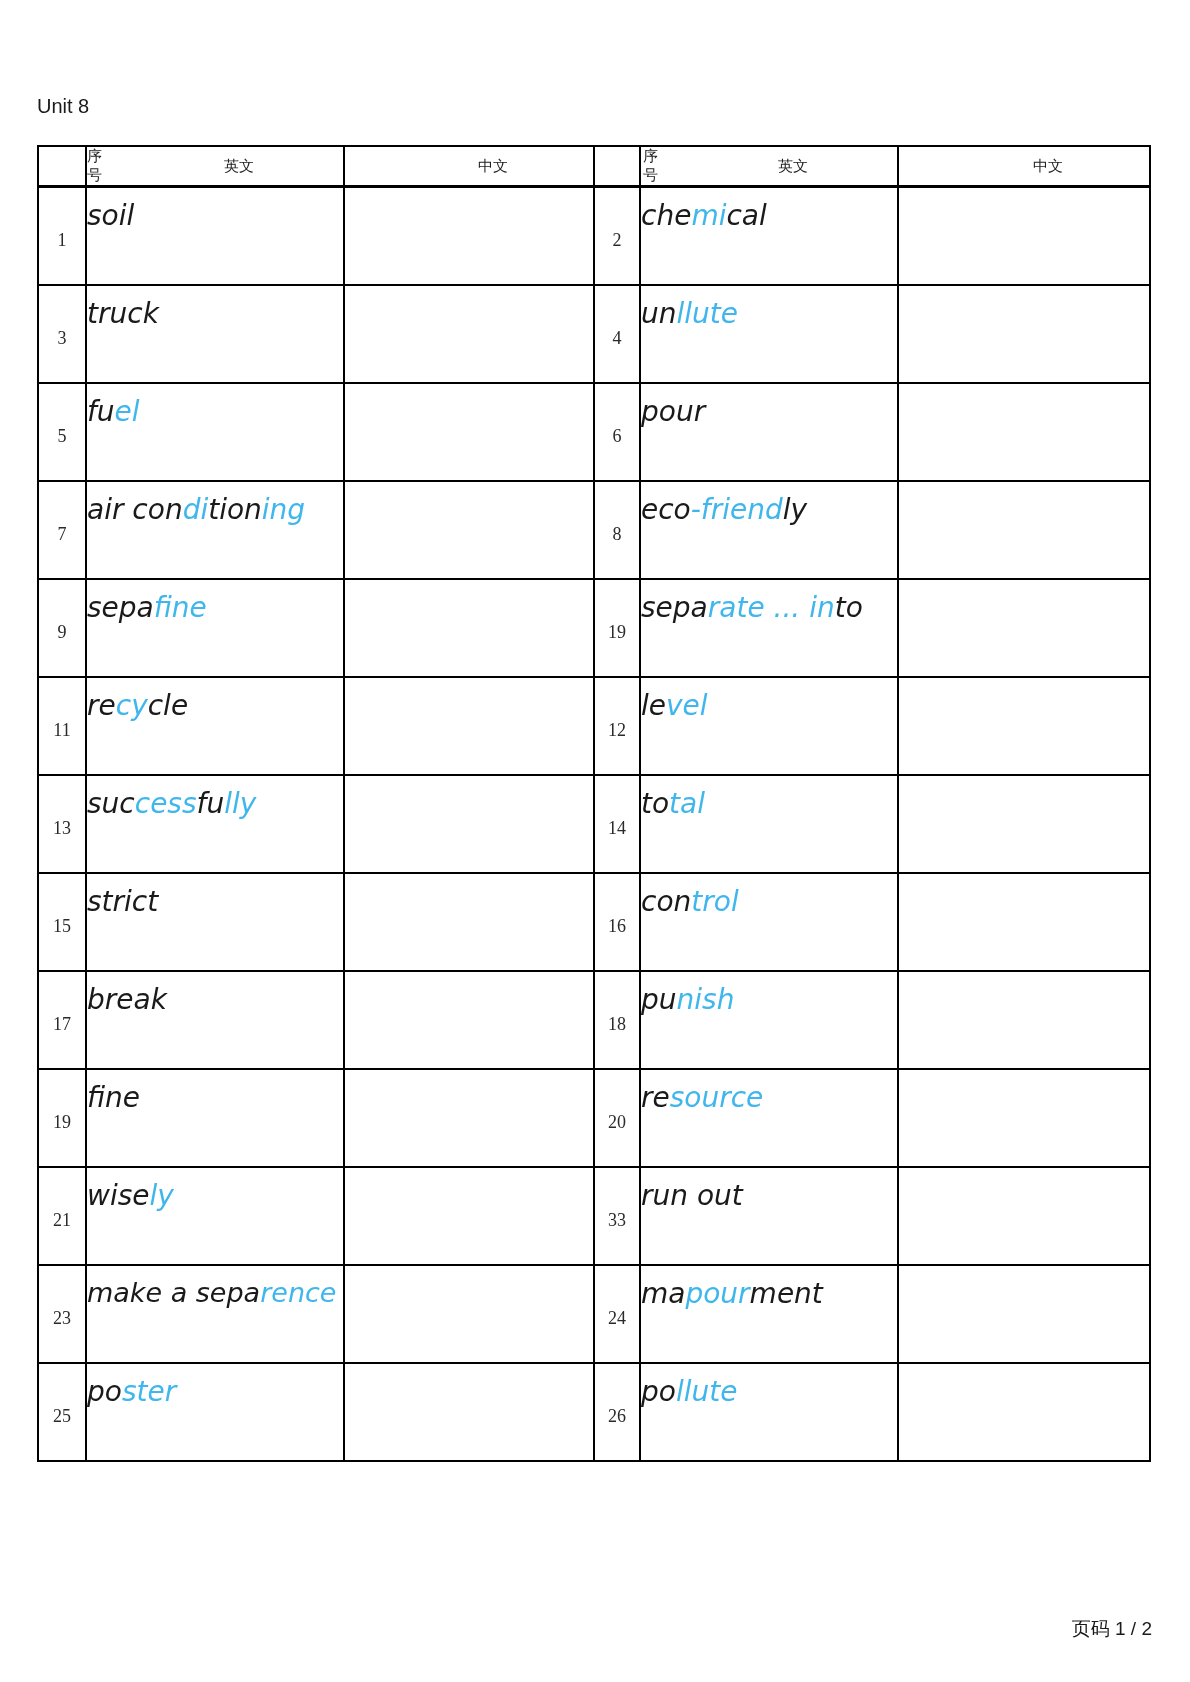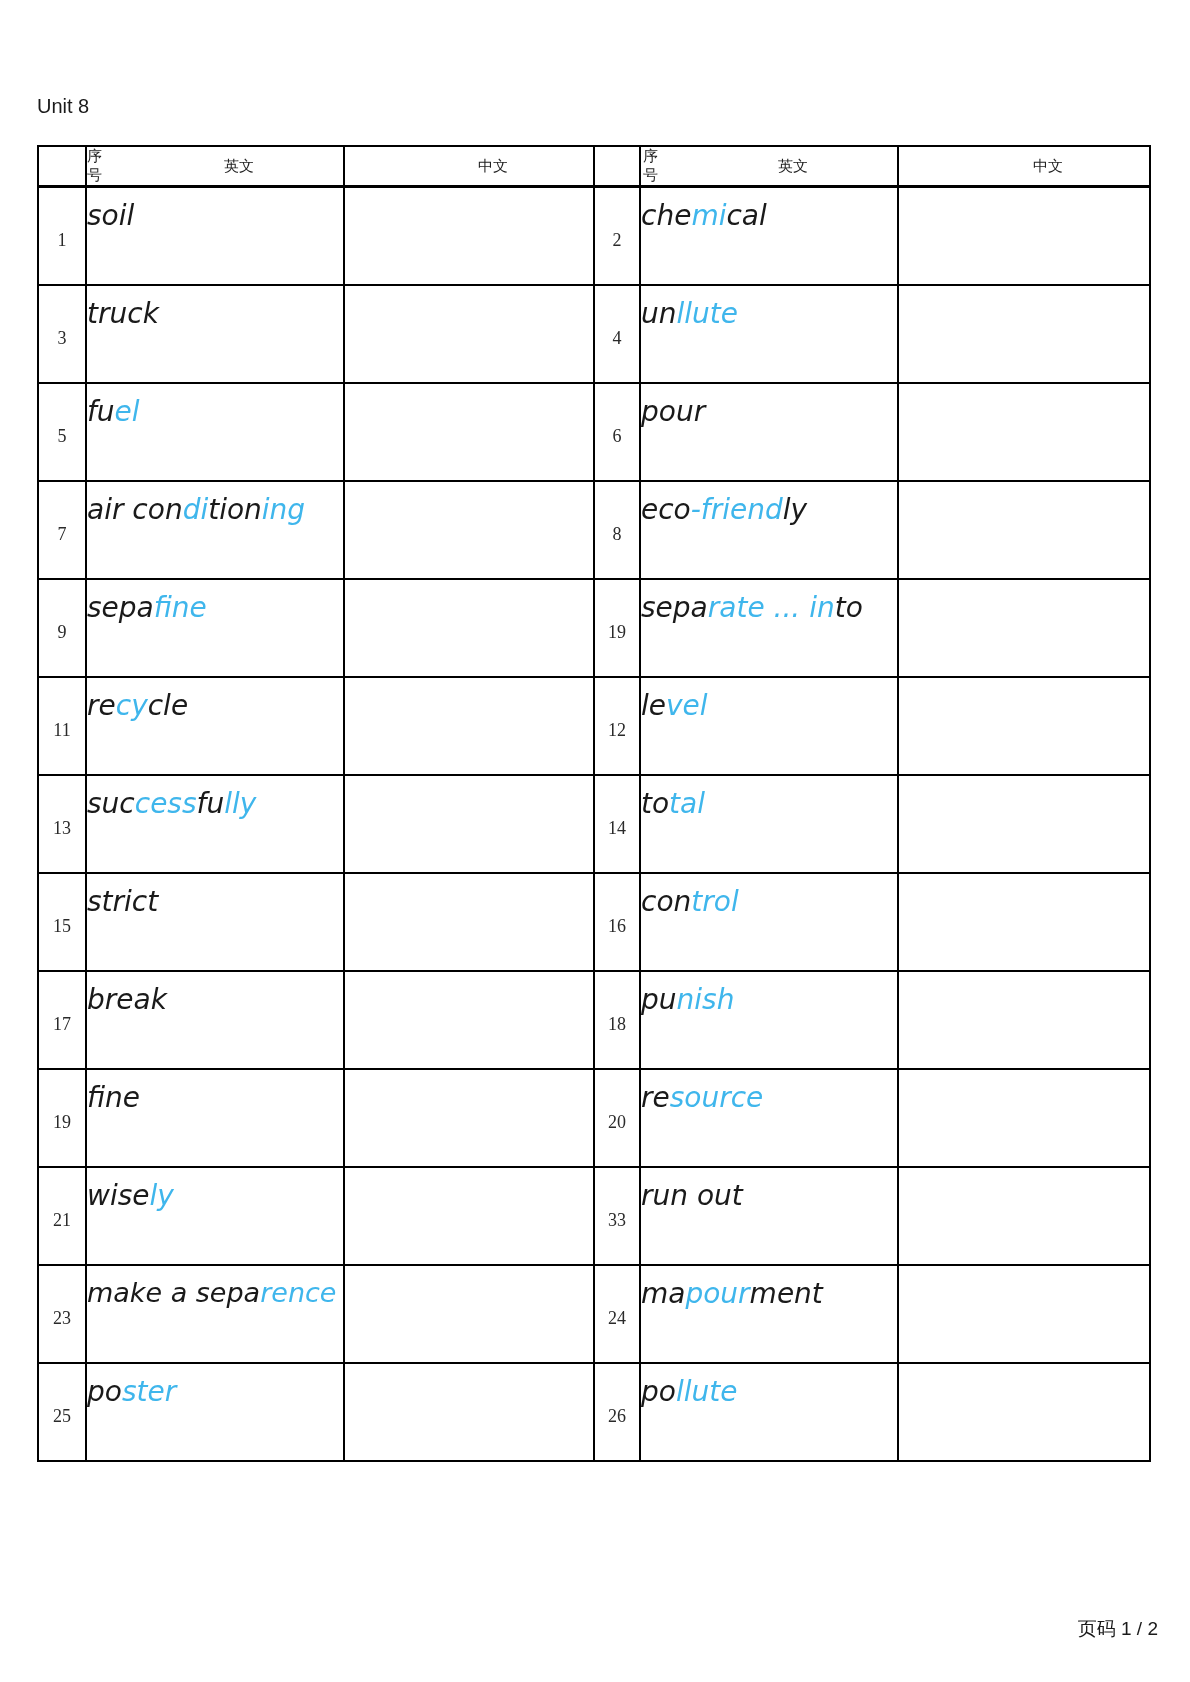--- a/index.html
+++ b/index.html
@@ -32,21 +32,21 @@
   td.word-cell { vertical-align:top; text-align:left; }
   td.cn { background:#fff; }
   .word {
     display:inline-block; margin-top:11px; font-style:italic; font-size:28px;
     font-family:"DejaVu Sans","Liberation Sans",sans-serif; white-space:nowrap;
     color:var(--ink);
   }
   .seg.blue { color:var(--accent);margin-top:48px; }
   .seg.black { color:var(--ink); }
   .footer {
-    position:absolute; right:32px; bottom:40px; font-size:19px; color:#1a1a1a;
+    position:absolute; right:38px; bottom:40px; font-size:19px; color:#1a1a1a;
   }
 </style>
 </head>
 <body>
 
 <div class="page">
   <div class="subtitle">Unit 8</div>
 
   <table class="vocab">
     <colgroup>

